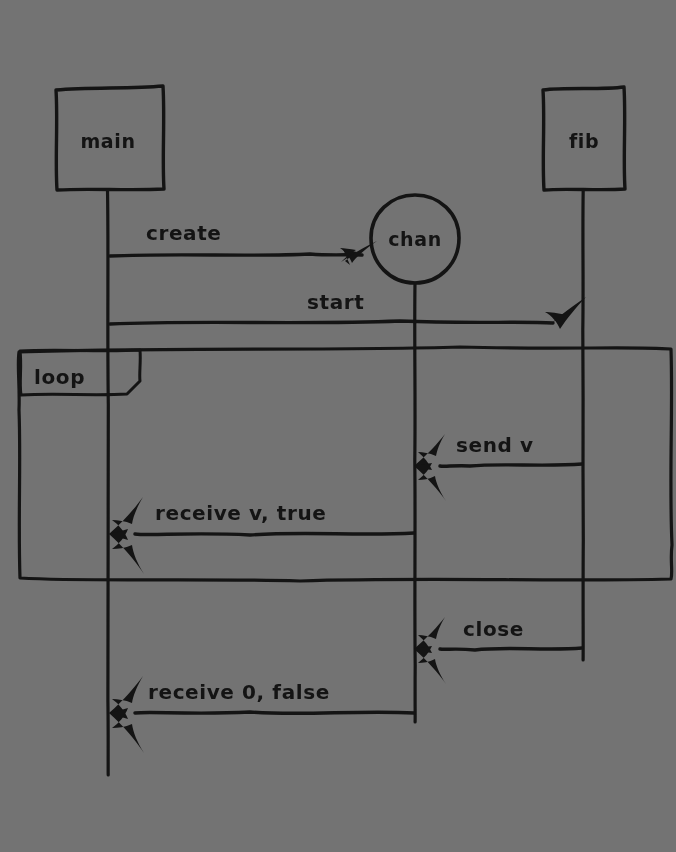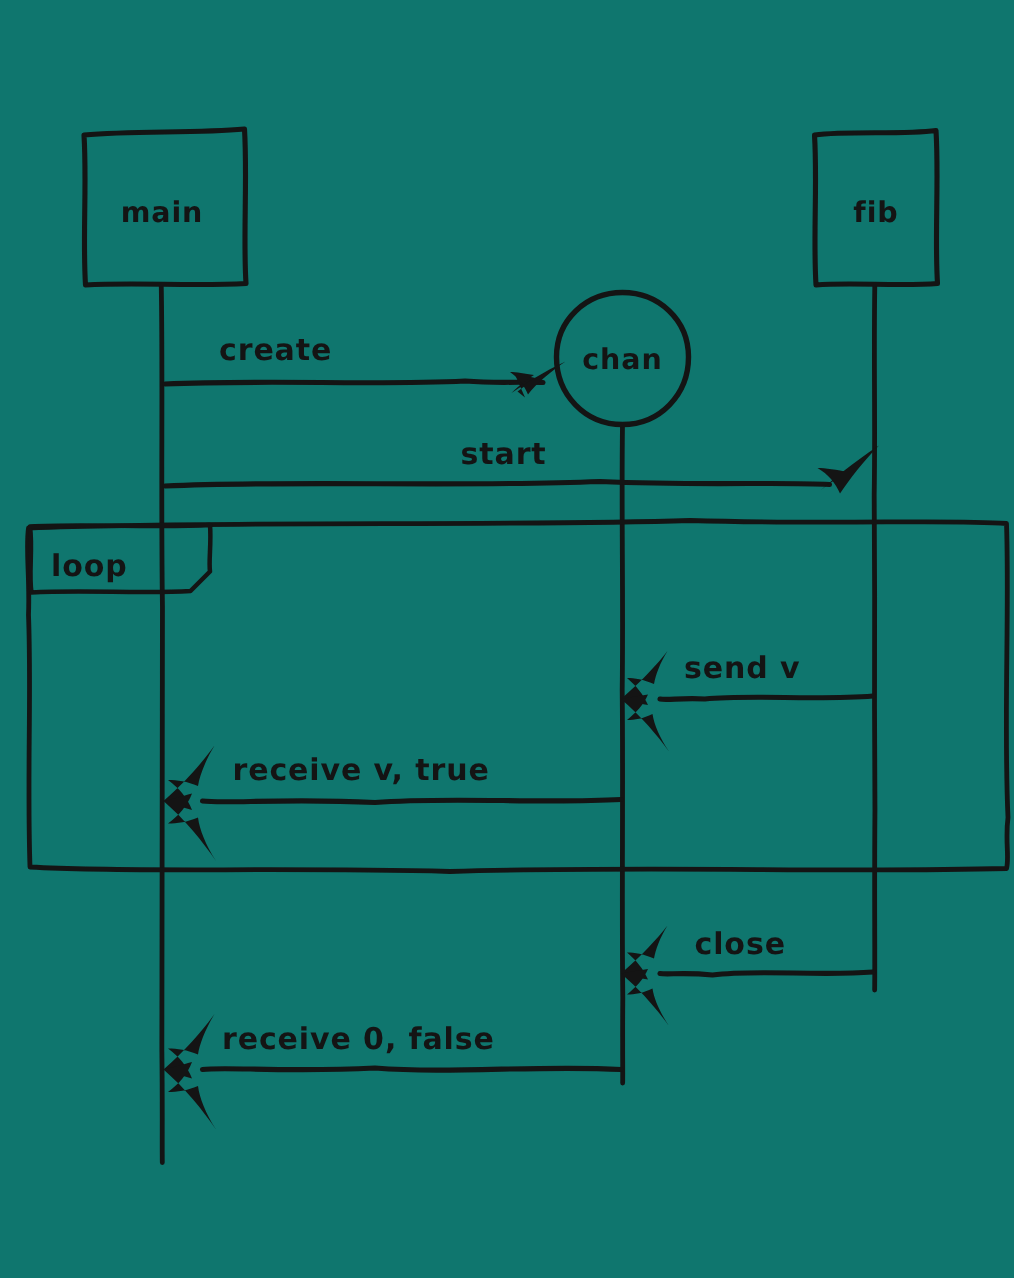--- a/index.html
+++ b/index.html
@@ -10,21 +10,21 @@
   body {
     width: 676px;
     height: 852px;
     font-family: "DejaVu Sans", sans-serif;
     overflow: hidden;
   }
   #diagram-root {
     position: relative;
     width: 676px;
     height: 852px;
-    background: #0f766e;
+    background: #737373;
   }
   svg#sketch {
     position: absolute;
     top: 0;
     left: 0;
     width: 676px;
     height: 852px;
     display: block;
   }
   .ink {

